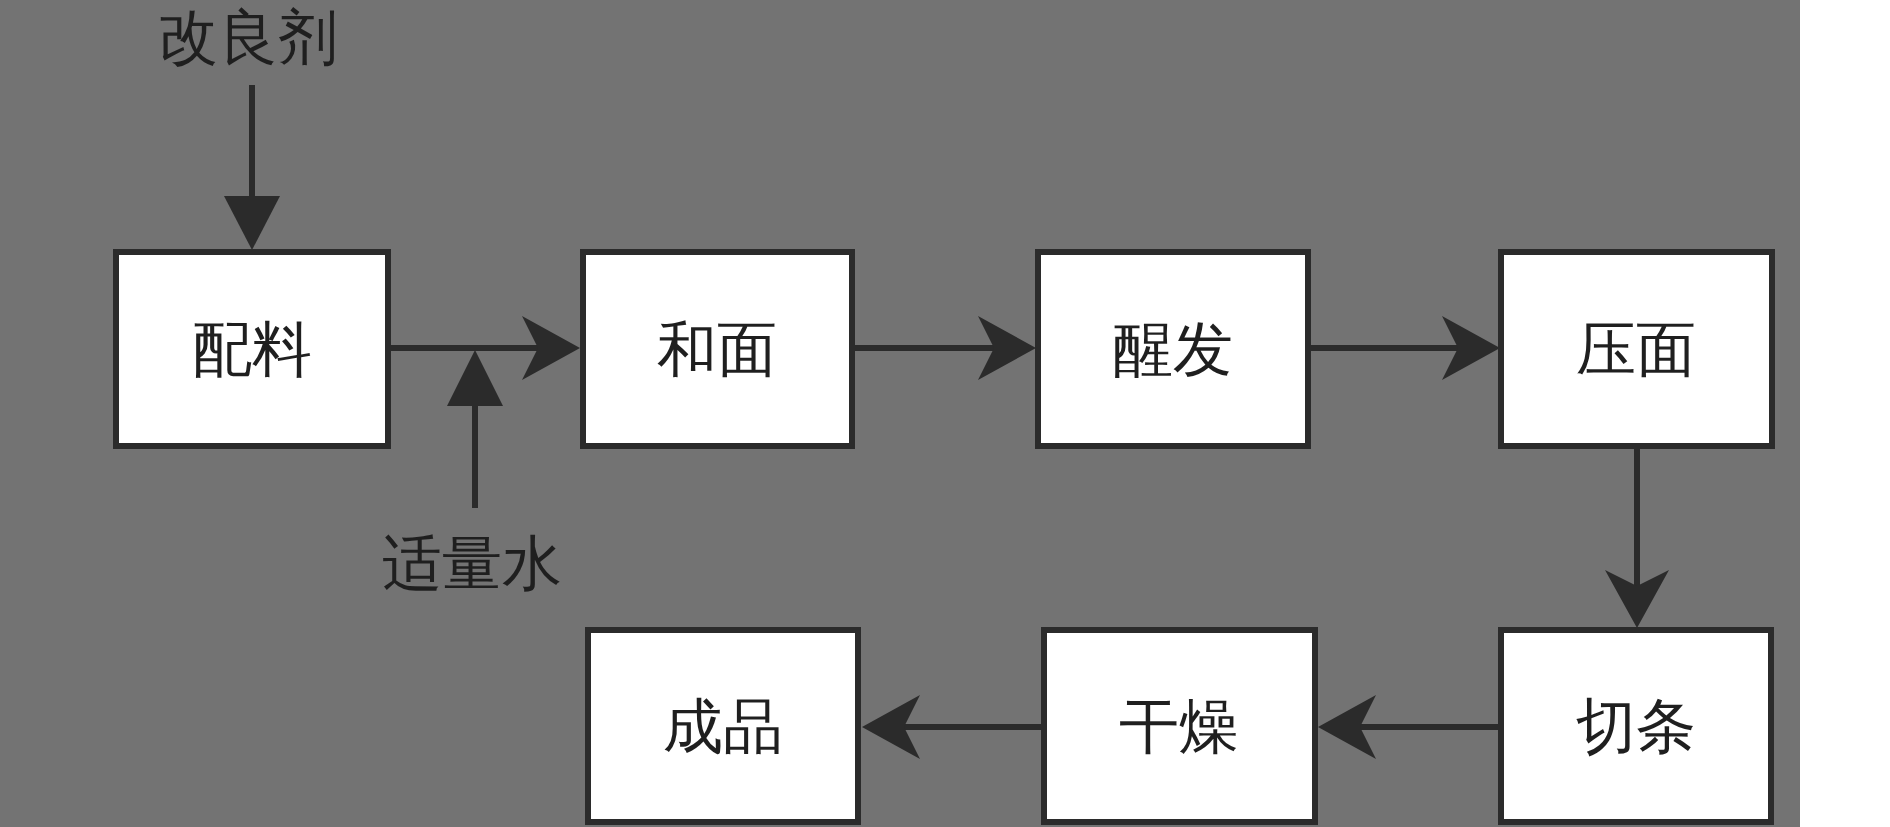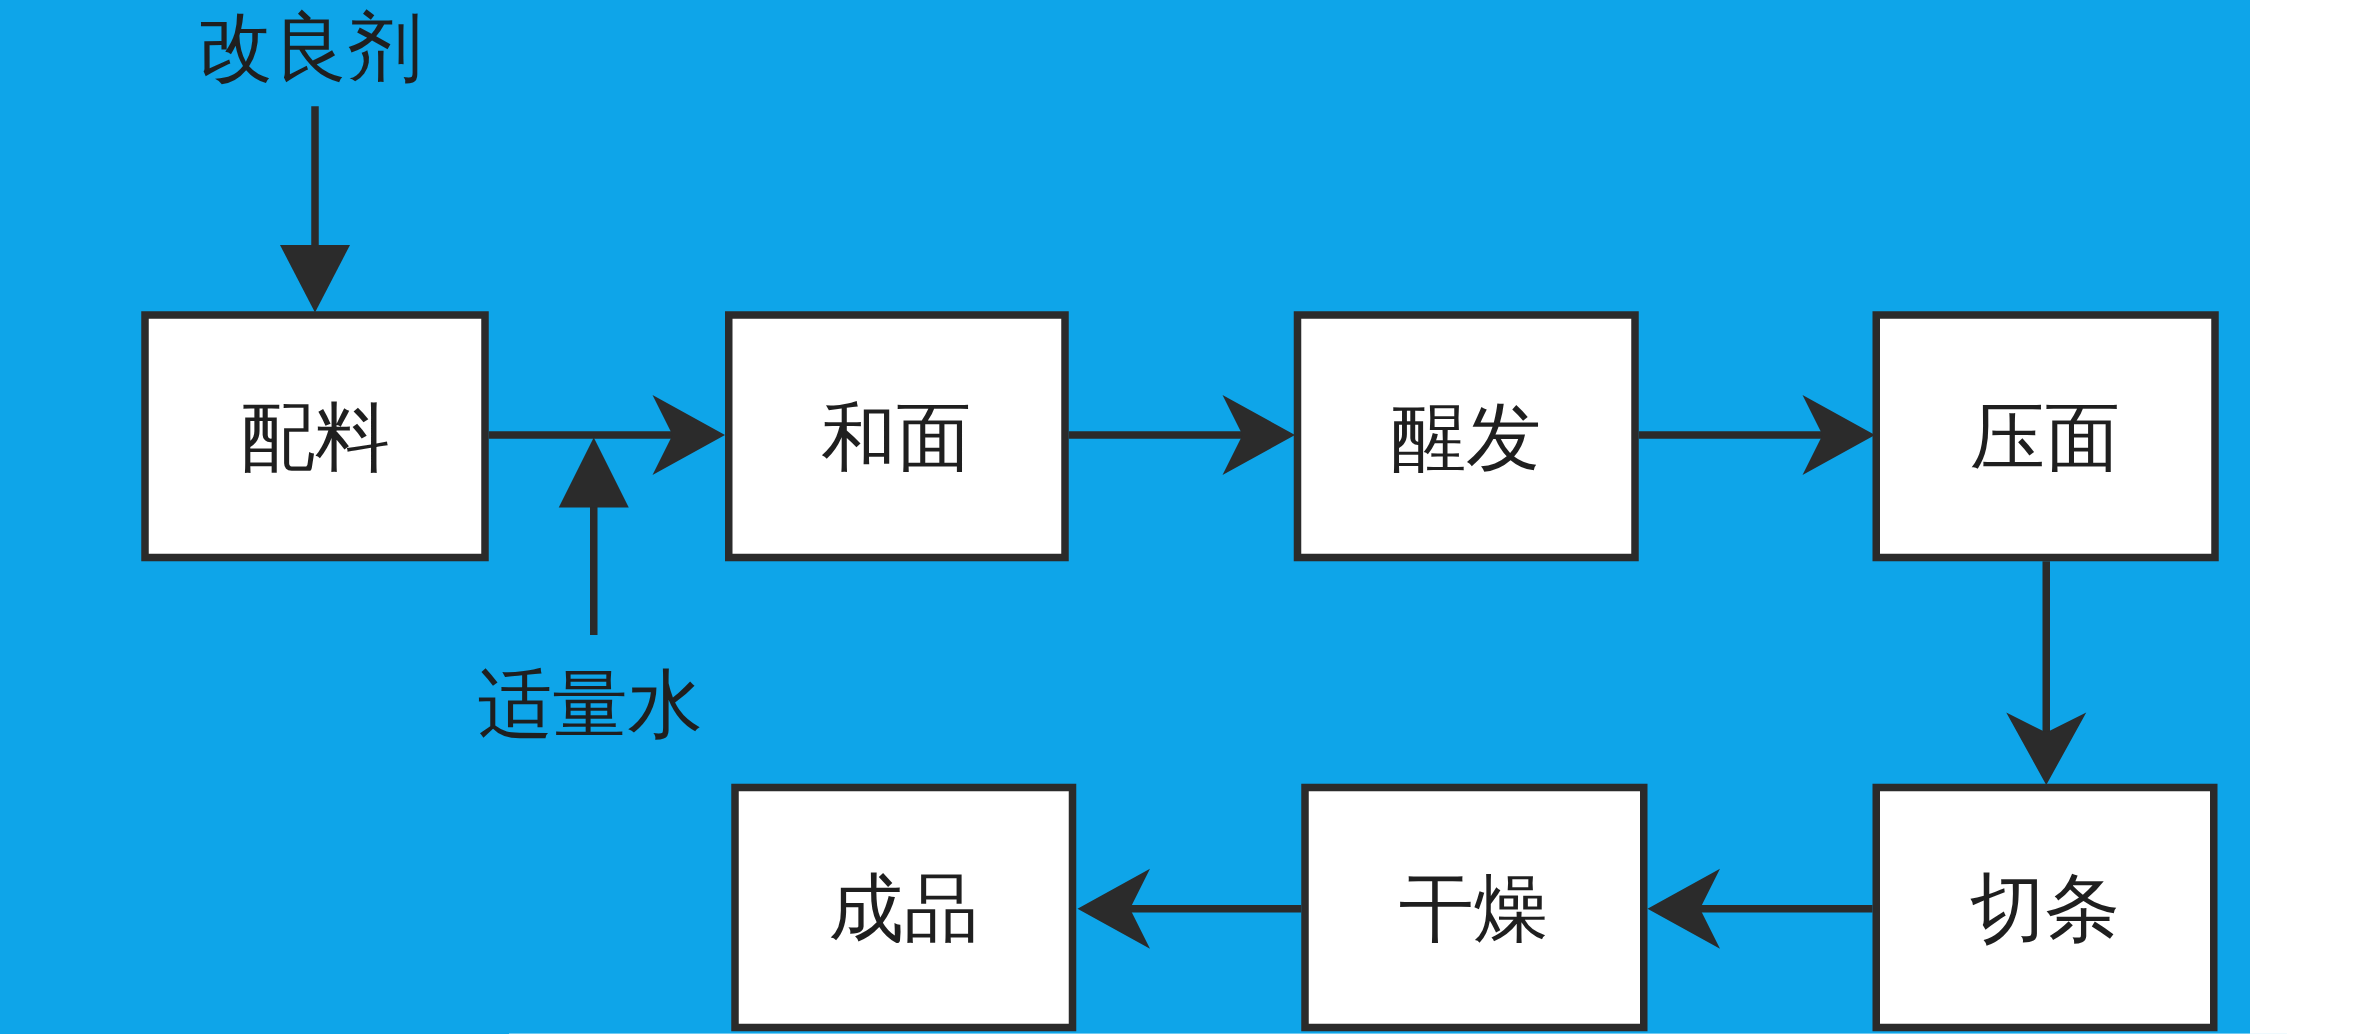--- a/index.html
+++ b/index.html
@@ -1,17 +1,17 @@
 <!DOCTYPE html>
 <html><head>
 <meta charset="utf-8">
 <style>
   html, body { margin: 0; padding: 0; background: #ffffff; }
   .canvas {
-    width: 1800px; height: 827px; background: #0ea5e9;
+    width: 1800px; height: 827px; background: #737373;
     position: relative; overflow: hidden;
     font-family: "Liberation Serif", "DejaVu Serif", serif;
   }
   svg { display: block; }
   .box {
     fill: #ffffff;
     stroke: #2b2b2b;
     stroke-width: 6;
   }
   .edge {

